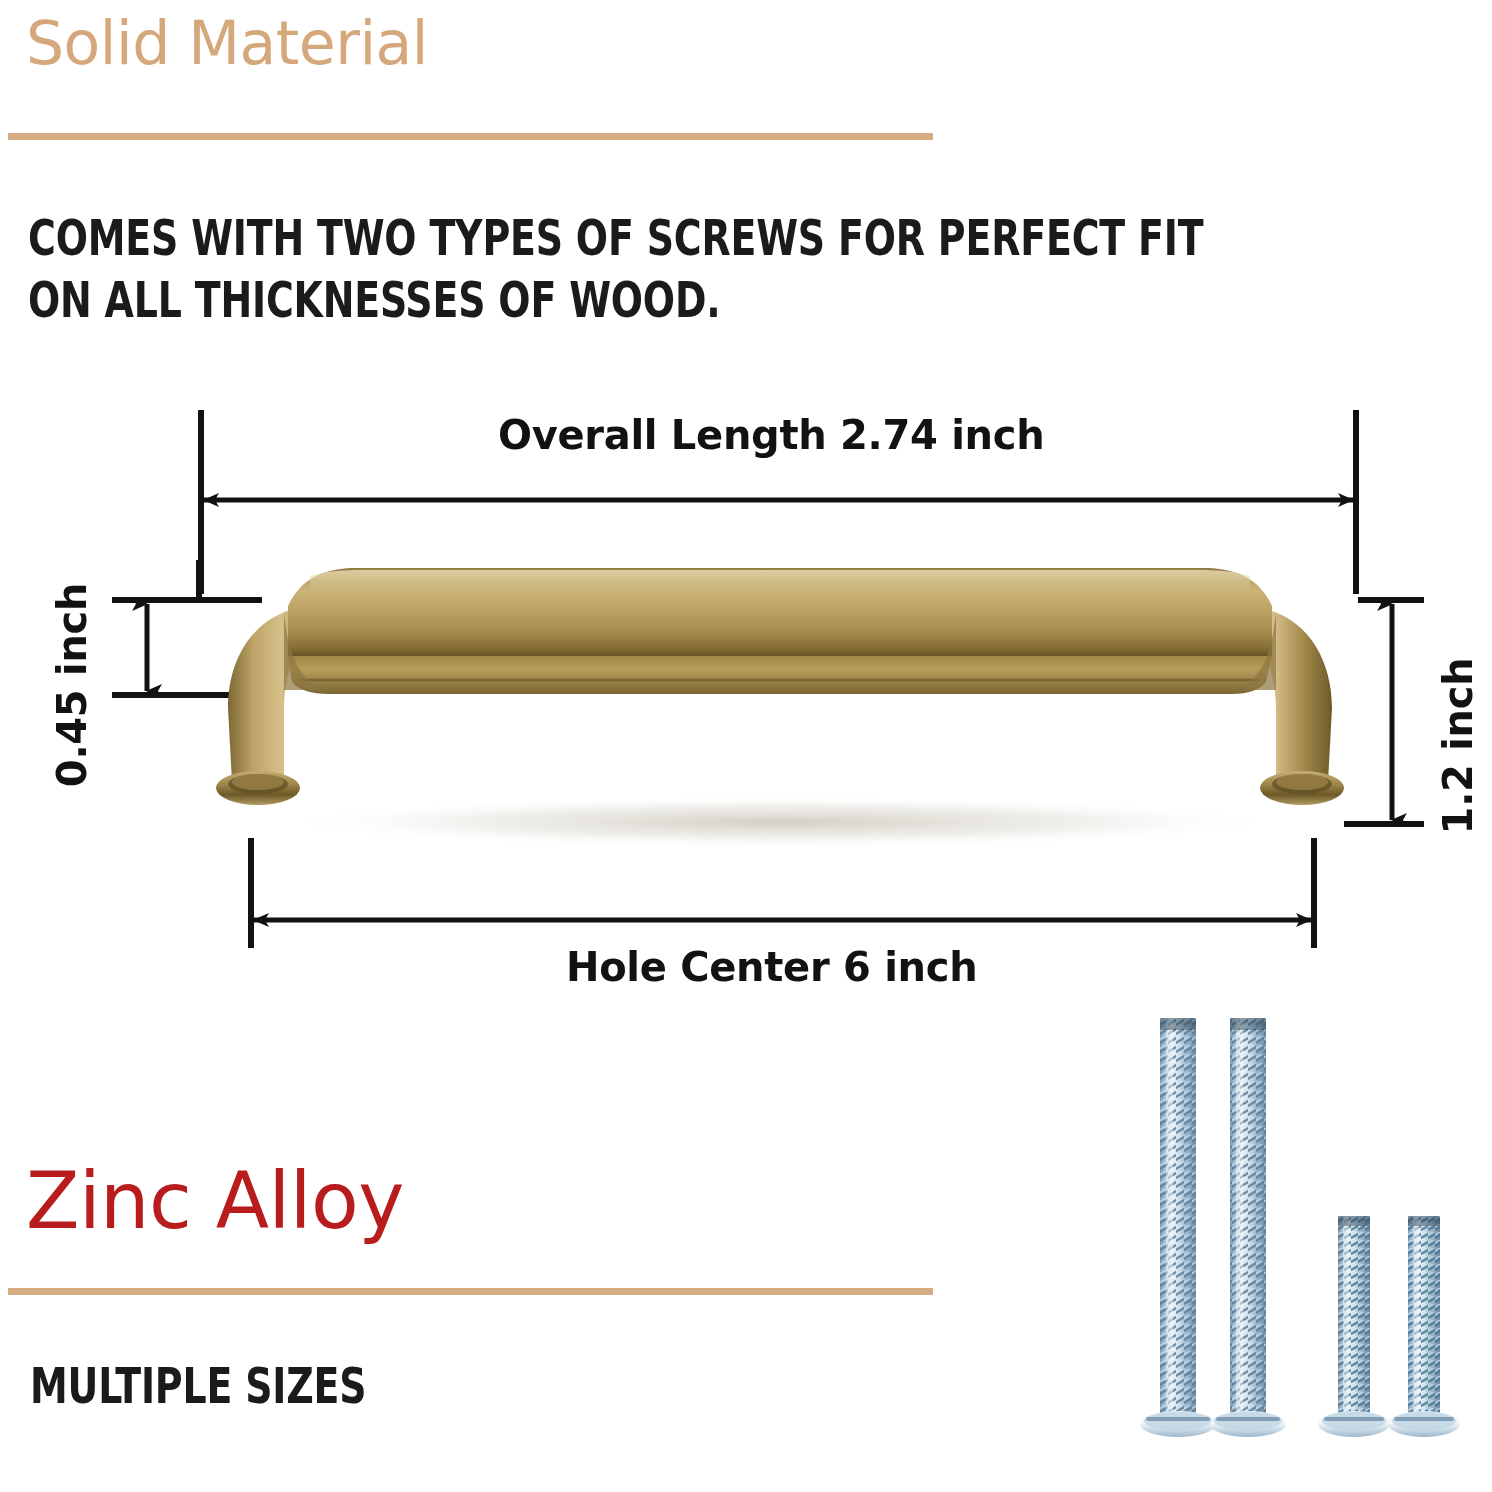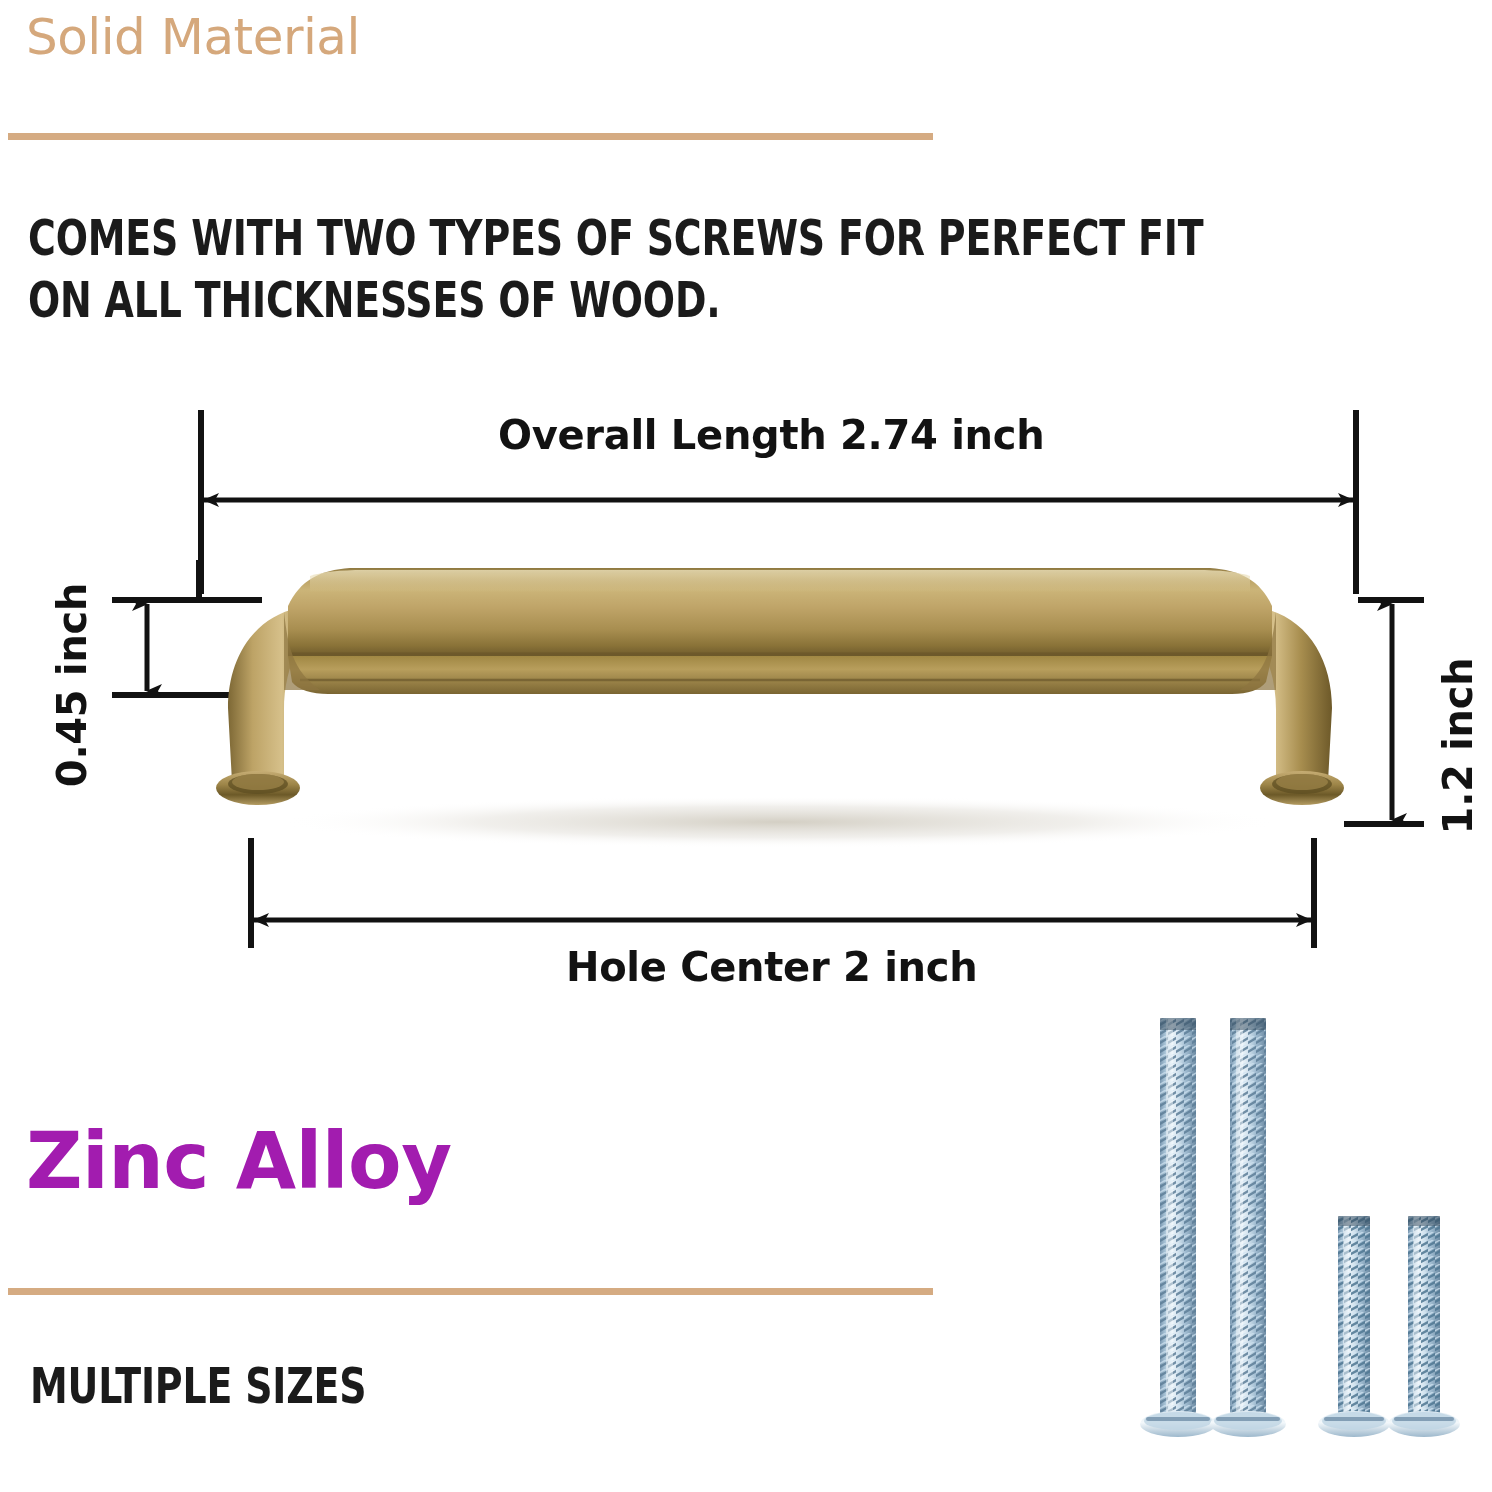--- a/index.html
+++ b/index.html
@@ -22,29 +22,28 @@
   .section-heading {
     position: absolute;
     font-family: "DejaVu Sans", sans-serif;
     font-weight: 400;
     letter-spacing: -0.5px;
     white-space: nowrap;
   }
   #heading-solid-material {
     left: 26px;
     top: 8px;
-    font-size: 50px;
+    font-size: 60px;
     color: #d5a87c;
   }
   #heading-zinc-alloy {
     left: 26px;
-    top: 1116px;
+    top: 1156px;
     font-size: 78px;
-    color: #a21caf;
-    font-weight: bold;
+    color: #b91c1c;
   }
   .heading-rule {
     position: absolute;
     left: 8px;
     height: 7px;
     background: #d5ab82;
   }
   #rule-top {
     top: 133px;
     width: 925px;
@@ -183,21 +182,21 @@
 
     <g>
       <line x1="251" y1="838" x2="251" y2="948" stroke="#121212" stroke-width="6"></line>
       <line x1="1314" y1="838" x2="1314" y2="948" stroke="#121212" stroke-width="6"></line>
       <line x1="254" y1="920" x2="1311" y2="920" stroke="#121212" stroke-width="5" marker-start="url(#arrow-left)" marker-end="url(#arrow-right)"></line>
     </g>
   </svg>
 
   <div class="dim-label" id="label-overall-length">Overall Length 2.74 inch</div>
 
-  <div class="dim-label" id="label-hole-center">Hole Center 2 inch</div>
+  <div class="dim-label" id="label-hole-center">Hole Center 6 inch</div>
 
   <div class="dim-label" id="label-left-height">0.45 inch</div>
 
   <div class="dim-label" id="label-right-height">1.2 inch</div>
 
   <svg id="handle-artwork" viewBox="0 0 1200 290" preserveAspectRatio="none">
     <defs>
       <linearGradient id="barGrad" x1="0" y1="0" x2="0" y2="1">
         <stop offset="0%" stop-color="#8e7840"></stop>
         <stop offset="8%" stop-color="#b69c5e"></stop>

